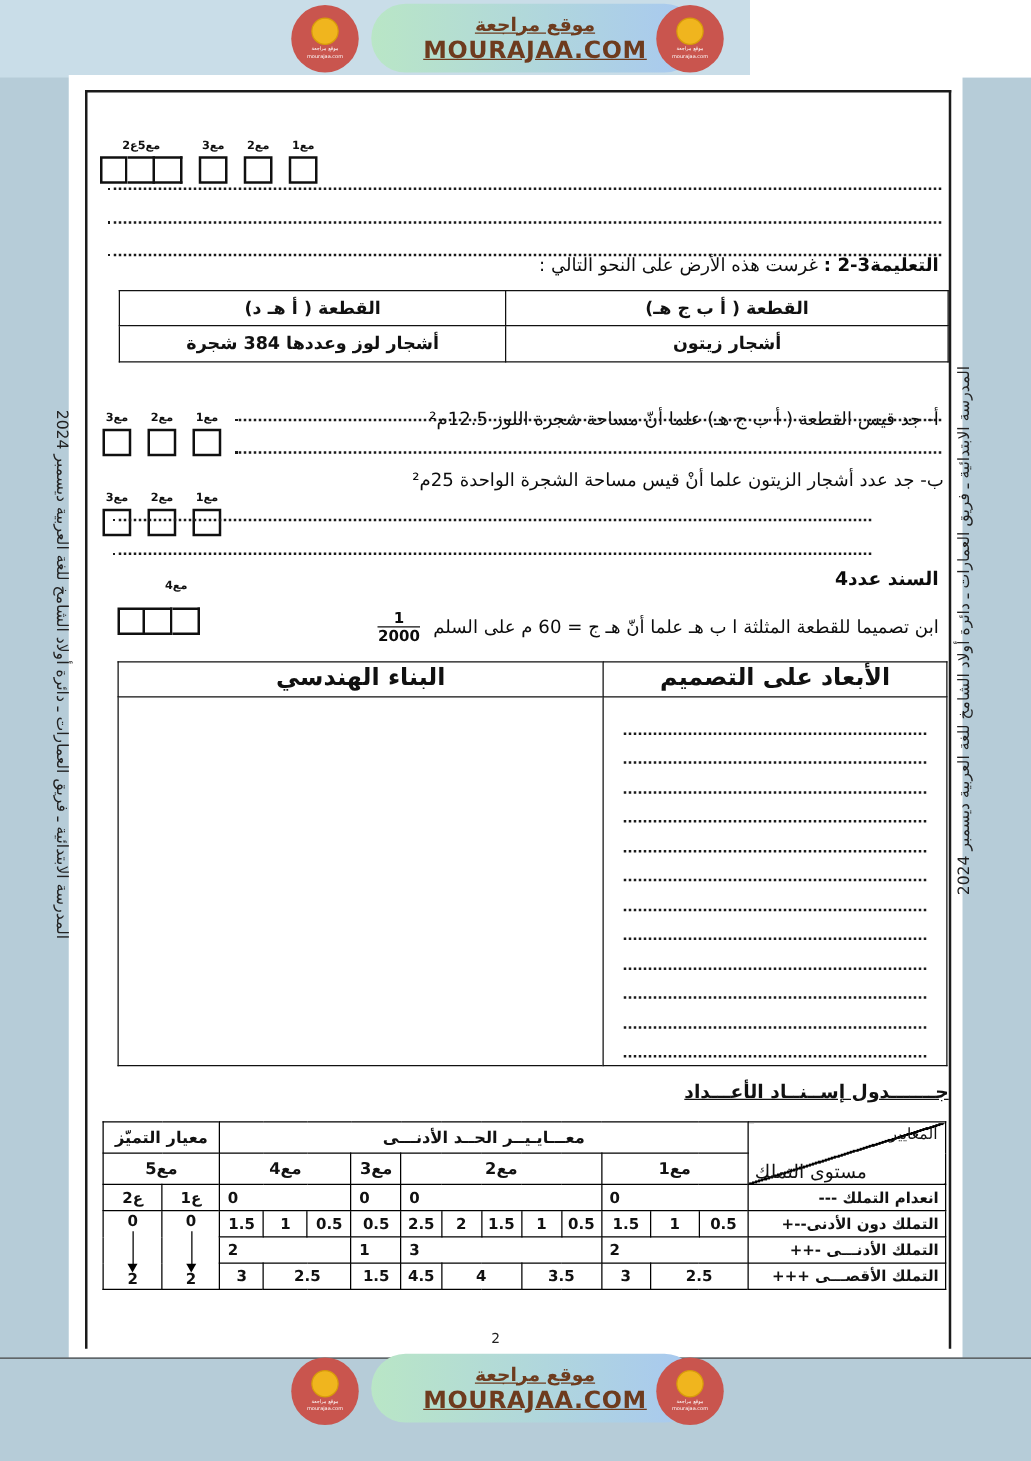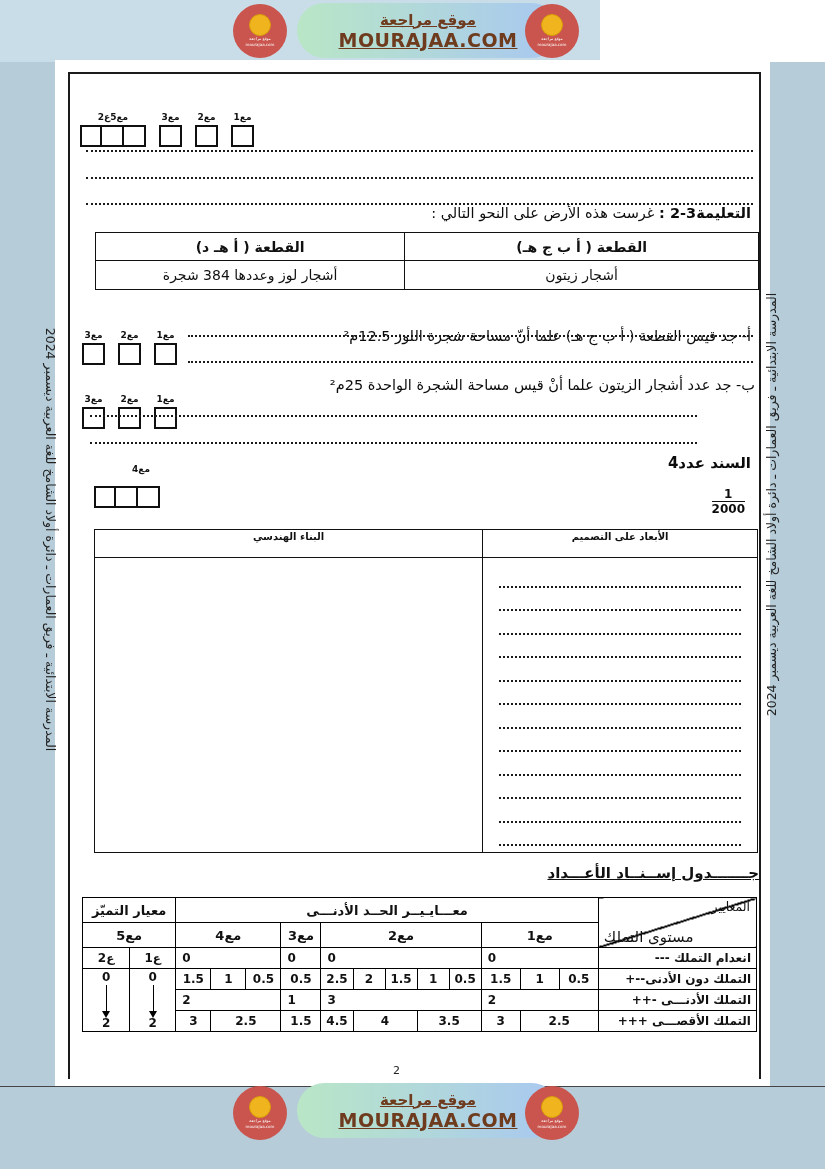--- a/index.html
+++ b/index.html
@@ -56,31 +56,31 @@
   .cbx{width:23px;height:22px;border:2.2px solid #101010;background:#fff;box-sizing:border-box;}
   .cstrip{display:flex;direction:ltr;}
   .cstrip .cbx{width:22px;}
   .cstrip .cbx + .cbx{border-left:none;}
 
   
   table{border-collapse:collapse;}
   .land{width:100%;table-layout:fixed;}
   .land th,.land td{border:1.6px solid #111;text-align:center;padding:2px 4px;font-size:14px;}
   .land th{font-weight:bold;height:23px;}
-  .land td{height:24px;font-weight:normal;}
+  .land td{height:24px;font-weight:bold;}
 
   
   .frac{display:inline-block;vertical-align:middle;text-align:center;font-size:12px;font-weight:bold;margin:0 6px;direction:ltr;}
   .frac .fn{display:block;border-bottom:1.6px solid #111;padding:0 6px;line-height:1.1;}
   .frac .fd{display:block;line-height:1.2;}
 
   
   .design{width:100%;height:311px;table-layout:fixed;}
   .design th,.design td{border:1.8px solid #111;vertical-align:top;}
-  .design th{height:25px;font-size:10px;font-weight:bold;text-align:center;}
+  .design th{height:25px;font-size:19px;font-weight:bold;text-align:center;}
   .design td{padding:6px 10px;}
   .design .dl{height:21.5px;border-bottom:2.4px dotted #1a1a1a;margin:0 6px;}
 
   
   .scores-title{width:100%;font-size:15px;font-weight:bold;text-decoration:underline;letter-spacing:1px;}
   .scores{table-layout:fixed;border-collapse:collapse;direction:rtl;}
   .scores td{border:1.4px solid #000;font-size:12px;font-weight:bold;text-align:center;padding:0 2px;height:21px;box-sizing:border-box;}
   .scores .hrow td{height:25px;font-size:13px;}
   .scores .lblcell{text-align:right;padding-right:5px;font-size:12px;}
   .scores .ralign{text-align:left;padding-left:6px;text-align:left;}
@@ -209,20 +209,21 @@
   <div class="abs txt b" style="top:380px;right:8px;font-size:15px;">السند عدد4</div>
   <div class="abs" style="top:390px;left:24px;">
     <div class="cbl" style="margin-right:10px;">مع4</div>
     <div class="cstrip" style="margin-top:12px;">
       <div class="cbx"></div>
       <div class="cbx"></div>
       <div class="cbx"></div>
     </div>
   </div>
   <div class="abs txt" style="top:414px;right:8px;">
+    <span>ابن تصميما للقطعة  المثلثة ا ب هـ علما أنّ هـ ج = 60 م   على السلم</span>
     <span class="frac">
       <span class="fn">1</span>
       <span class="fd">2000</span>
     </span>
   </div>
 
   <table class="design abs" style="top:455px;left:24px;width:664px;">
     <tbody>
         <tr>
       <th style="width:41%;">الأبعاد على التصميم</th>

